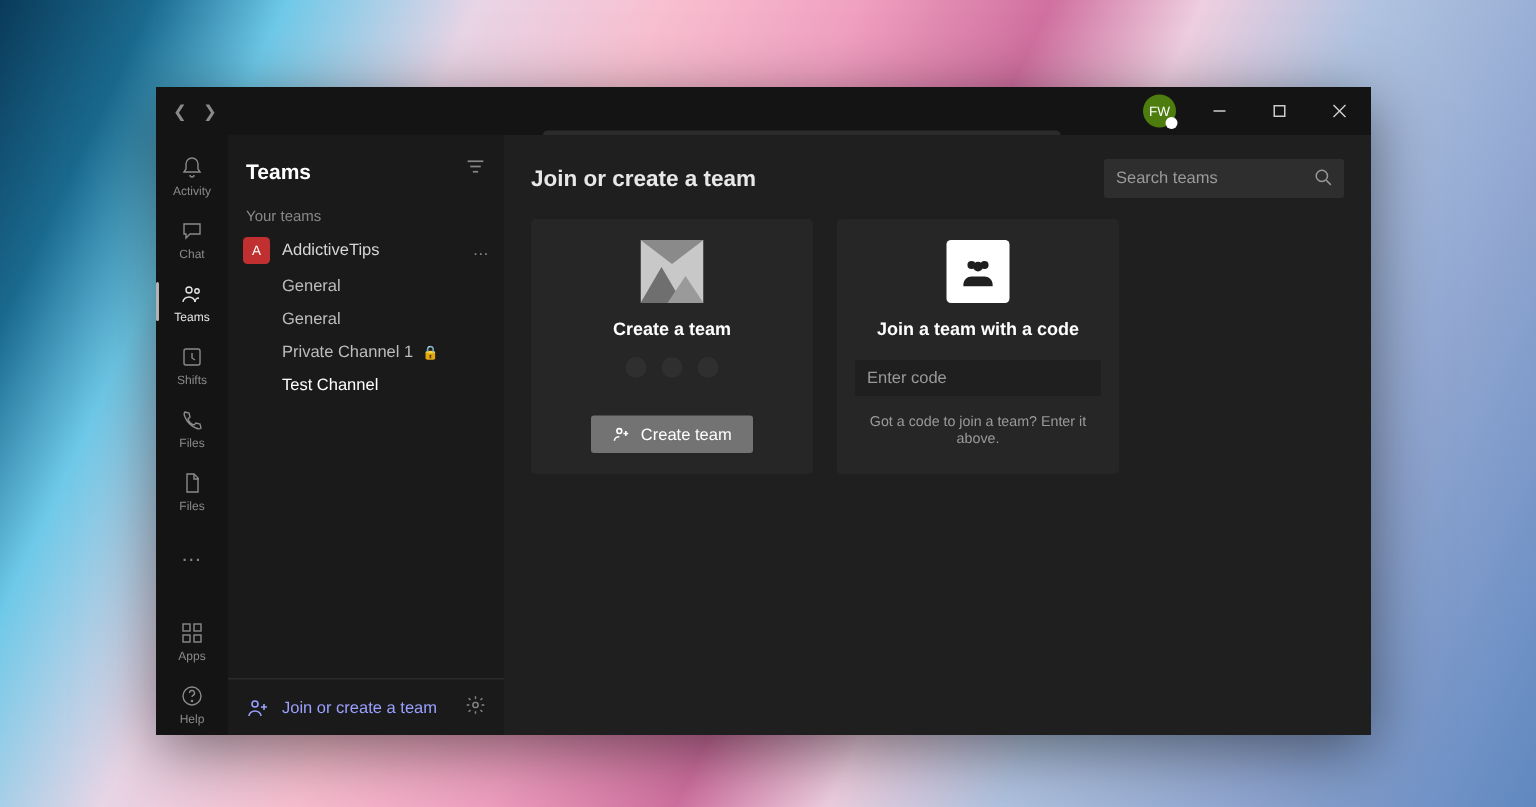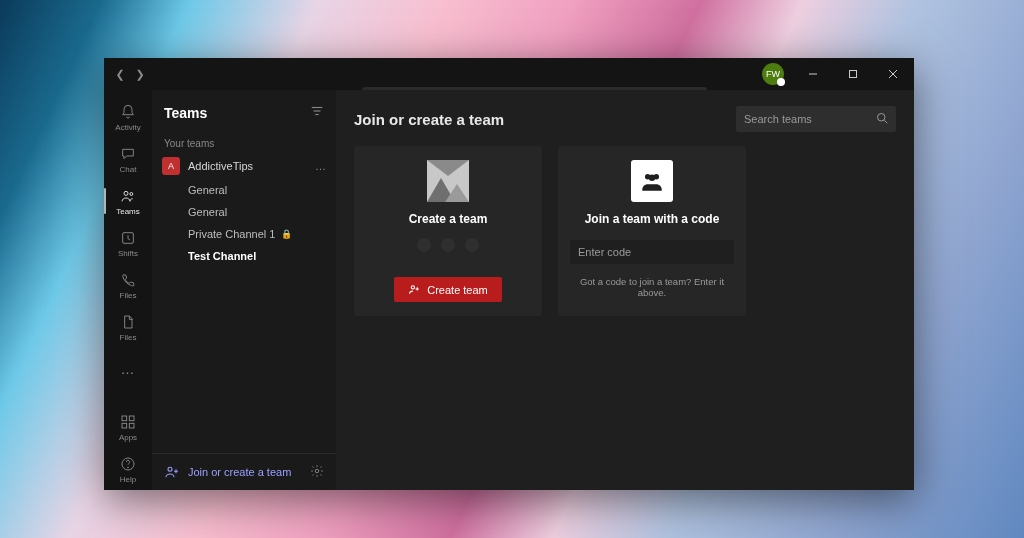--- a/index.html
+++ b/index.html
@@ -81,38 +81,38 @@
     padding-top:10px;
   }
   .sidebar-header{display:flex;align-items:center;justify-content:space-between;padding:4px 12px 10px 12px;}
   .sidebar-title{font-size:14px;font-weight:700;color:#fff;}
   .filter-icon{color:#888;}
   .your-teams{font-size:10px;color:#888;padding:6px 12px 4px 12px;}
   .team-row{display:flex;align-items:center;padding:4px 10px;gap:8px;font-size:11px;cursor:pointer;}
   .team-avatar{width:18px;height:18px;background:#c03030;border-radius:3px;color:#fff;font-size:9px;display:flex;align-items:center;justify-content:center;}
   .team-more{margin-left:auto;color:#888;font-size:11px;}
   .channel{font-size:11px;color:#bdbdbd;padding:5px 12px 5px 36px;cursor:pointer;display:flex;align-items:center;gap:6px;}
-  .channel.active{color:#fff;font-weight:700;}
+  .channel.active{color:#fff;font-weight:400;}
   .lock{font-size:9px;color:#888;}
   .sidebar-spacer{flex:1;}
   .sidebar-footer{border-top:1px solid #2a2a2a;padding:10px 12px;display:flex;align-items:center;gap:8px;font-size:11px;color:#9aa0ff;}
   .sidebar-footer .gear{margin-left:auto;color:#888;}
   
   .main{flex:1;background:#1f1f1f;padding:16px 18px;color:#e8e8e8;display:flex;flex-direction:column;}
   .main-header{display:flex;align-items:center;justify-content:space-between;margin-bottom:14px;}
   .main-title{font-size:15px;font-weight:600;}
   .search-teams{width:160px;height:26px;background:#2e2e2e;border-radius:2px;display:flex;align-items:center;padding:0 8px;color:#9a9a9a;font-size:11px;}
   .search-teams .mag{margin-left:auto;}
   .cards{display:flex;gap:16px;}
   .card{width:188px;height:170px;background:#262626;border-radius:3px;display:flex;flex-direction:column;align-items:center;padding:14px 12px;}
   .card-icon{width:42px;height:42px;display:flex;align-items:center;justify-content:center;}
   .card-title{font-size:12px;font-weight:600;margin-top:10px;text-align:center;color:#fff;}
   .dots{display:flex;gap:10px;margin-top:12px;}
   .dot{width:14px;height:14px;border-radius:50%;background:#2f2f2f;}
-  .create-btn{margin-top:auto;background:#b91c1c;color:#fff;font-size:11px;padding:6px 14px;border:none;border-radius:2px;display:flex;align-items:center;gap:6px;cursor:pointer;}
+  .create-btn{margin-top:auto;background:#737373;color:#fff;font-size:11px;padding:6px 14px;border:none;border-radius:2px;display:flex;align-items:center;gap:6px;cursor:pointer;}
   .code-input{margin-top:14px;width:100%;background:#1f1f1f;height:24px;color:#9a9a9a;font-size:11px;padding:0 8px;display:flex;align-items:center;}
   .code-hint{font-size:9.5px;color:#9a9a9a;margin-top:12px;text-align:center;}
 </style>
 </head>
 <body>
 
 <div class="window">
 
   <div class="titlebar">
     <div class="nav-arrows">

